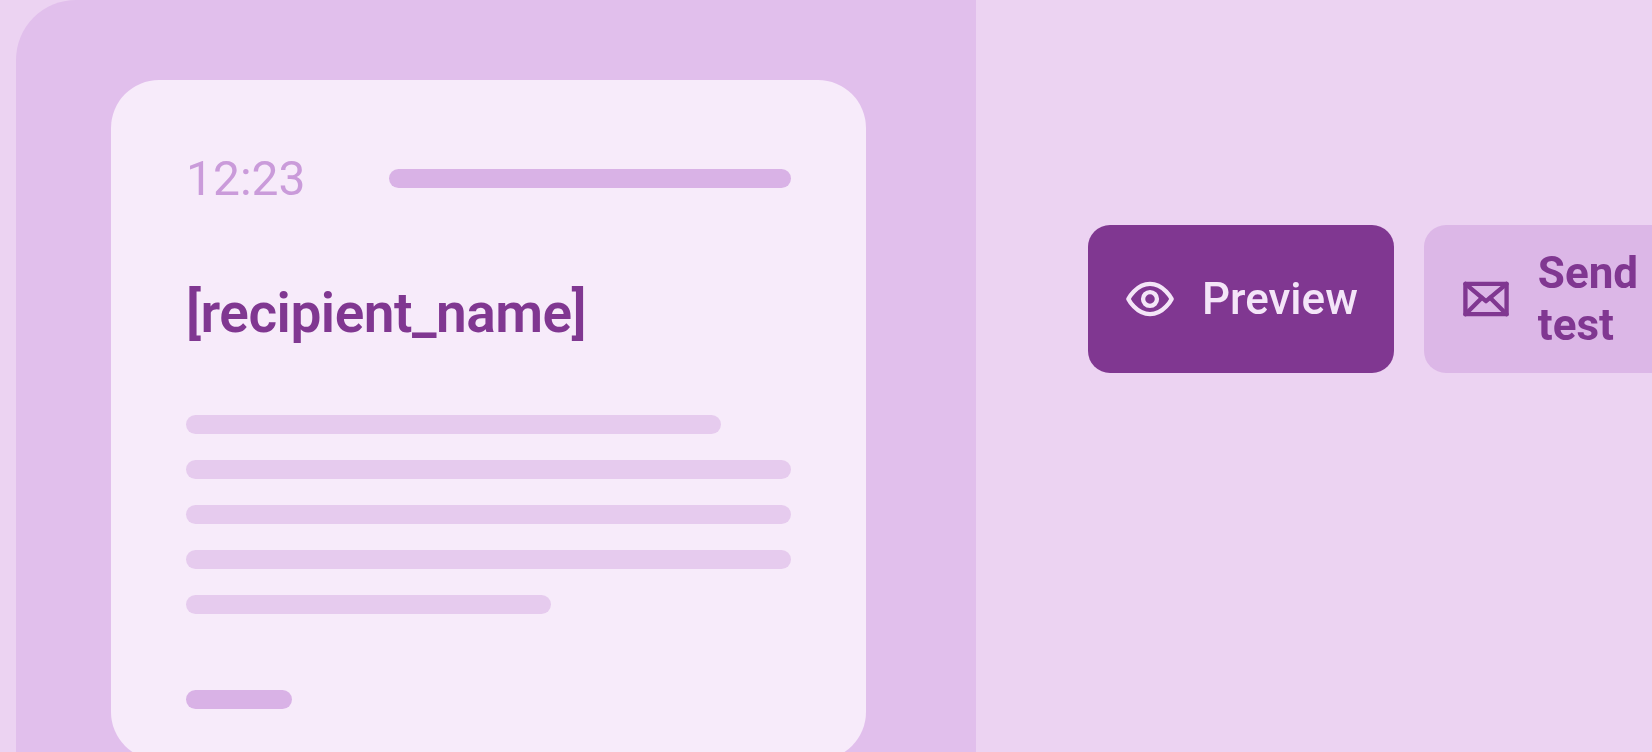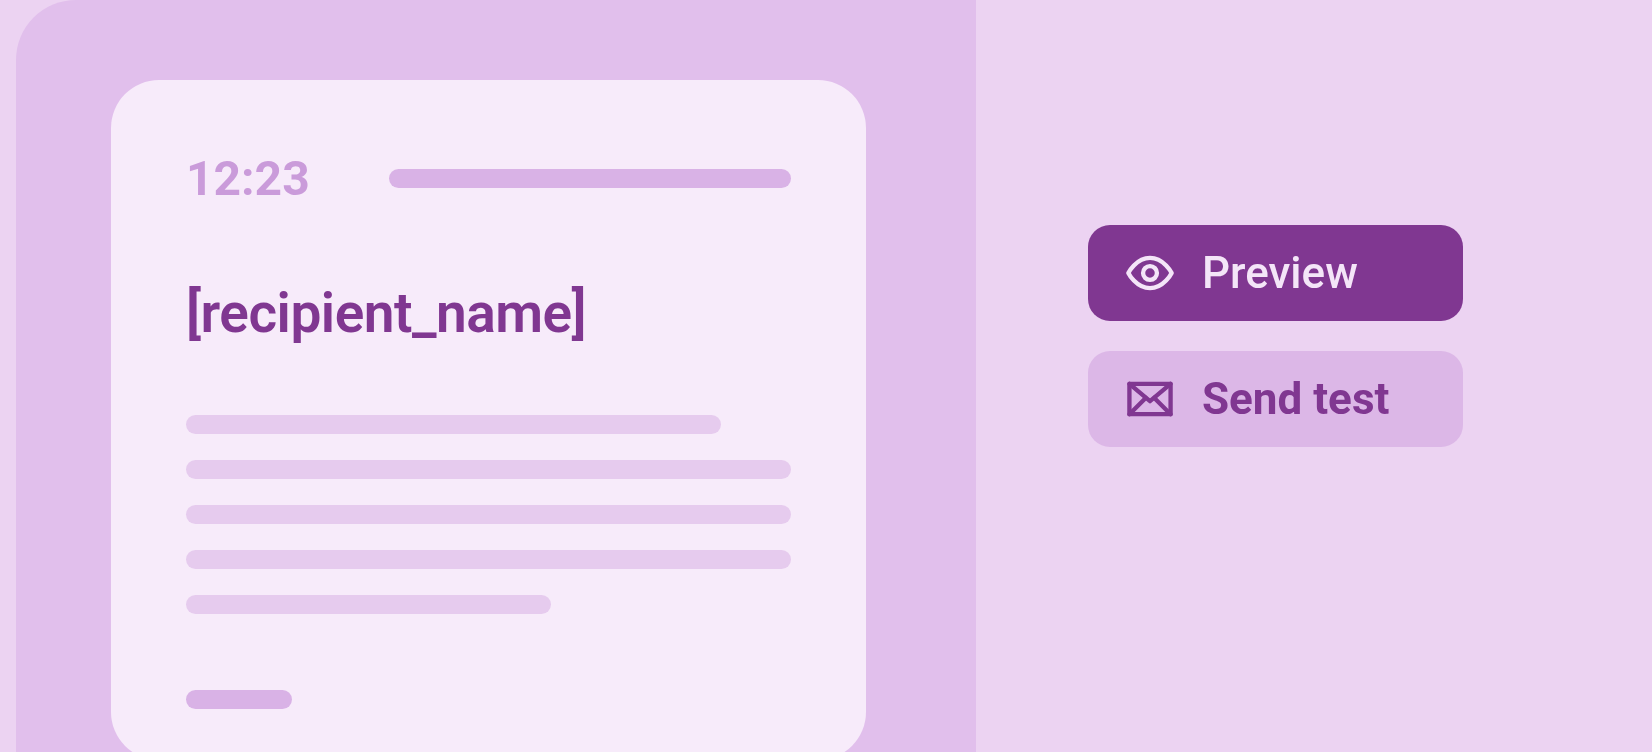--- a/index.html
+++ b/index.html
@@ -38,21 +38,21 @@
     .doc-header {
       display: flex;
       align-items: center;
       justify-content: space-between;
       margin-bottom: 74px;
     }
 
     .time-label {
       color: #ca9bda;
       font-size: 48px;
-      font-weight: 700;
+      font-weight: 400;
     }
 
     .header-bar {
       background: #d9b2e6;
       height: 19px;
       width: 402px;
       border-radius: 10px;
     }
 
     .recipient-placeholder {
@@ -84,21 +84,21 @@
 
     .right-panel {
       flex: 1;
       background: #ecd3f2;
       padding-top: 225px;
       padding-left: 112px;
     }
 
     .action-buttons {
       display: flex;
-      flex-direction: column;
+      flex-direction: row;
       gap: 30px;
       width: 375px;
     }
 
     .btn {
       display: flex;
       align-items: center;
       gap: 26px;
       padding: 22px 36px;
       border-radius: 22px;

